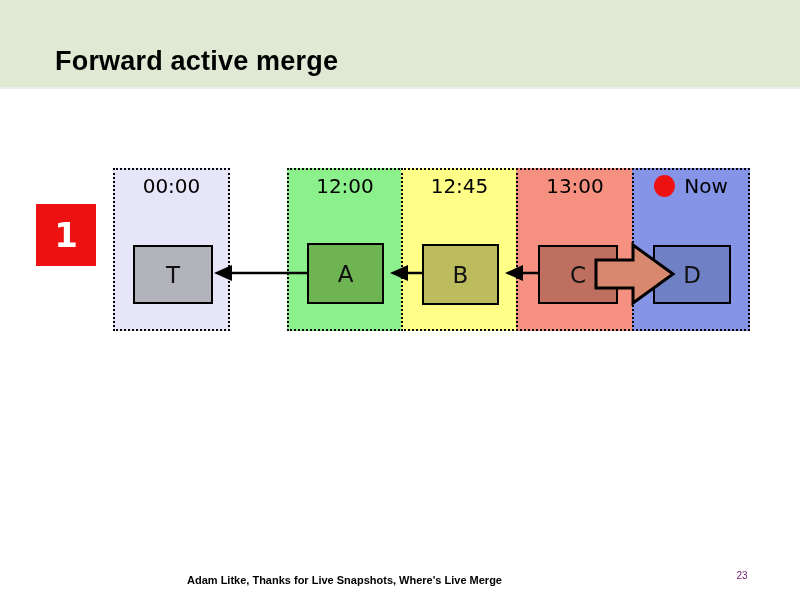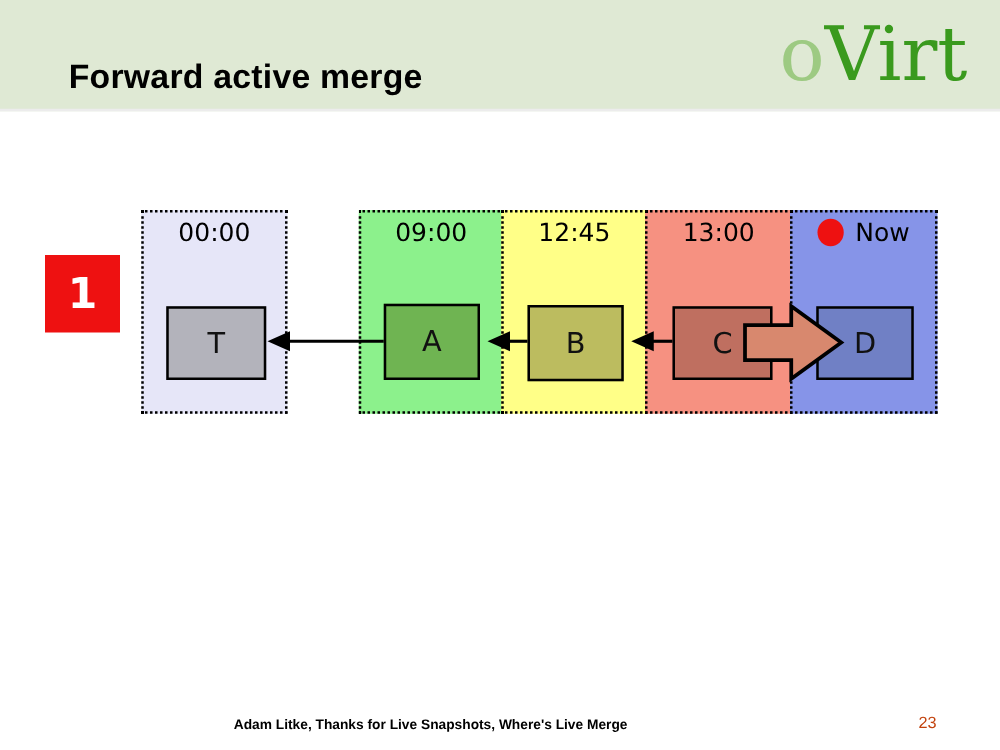--- a/index.html
+++ b/index.html
@@ -68,40 +68,39 @@
   .action-label{
     position:absolute; left:37px; top:368px; font-size:20px; color:#111;
     letter-spacing:0.5px;
   }
   .footer-credit{
     position:absolute; left:150px; top:574px; width:352px; text-align:right;
     font-size:11px; font-weight:bold; color:#000;
   }
   .page-number{
     position:absolute; left:727px; top:570px; width:30px; text-align:center;
-    font-size:13px; color:#c2410c;
+    font-size:10px; color:#701a75;
   }
 </style>
 </head>
 <body>
 
 <div class="slide">
 
   <div class="header">
     <div class="title">Forward active merge</div>
-    <div class="logo"><span class="o">o</span><span class="virt">Virt</span></div>
   </div>
 
   <div class="step-badge">1</div>
 
   <div class="col col-00">
     <div class="col-label">00:00</div>
   </div>
   <div class="col col-06">
-    <div class="col-label">09:00</div>
+    <div class="col-label">12:00</div>
   </div>
   <div class="col col-12">
     <div class="col-label">12:45</div>
   </div>
   <div class="col col-18">
     <div class="col-label">13:00</div>
   </div>
   <div class="col col-now">
     <div class="col-label">
       <span class="now-dot"></span>

